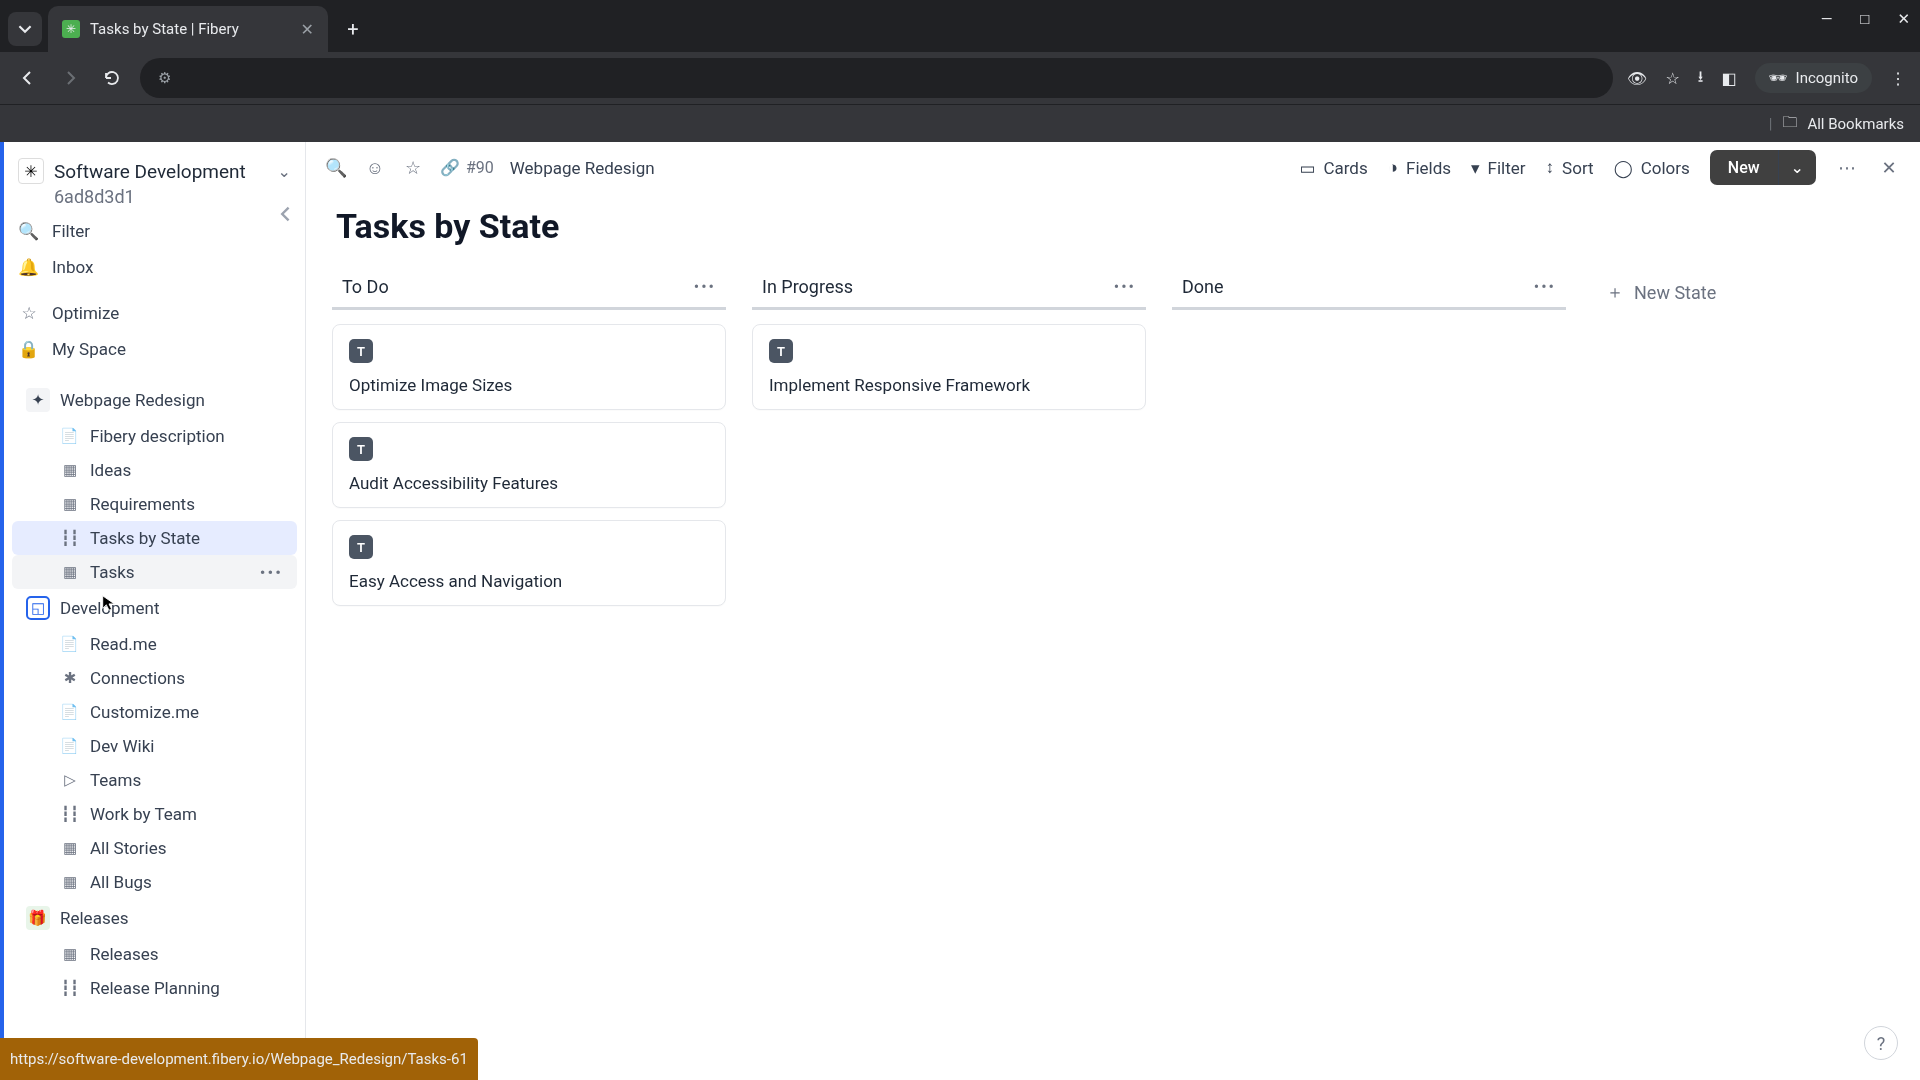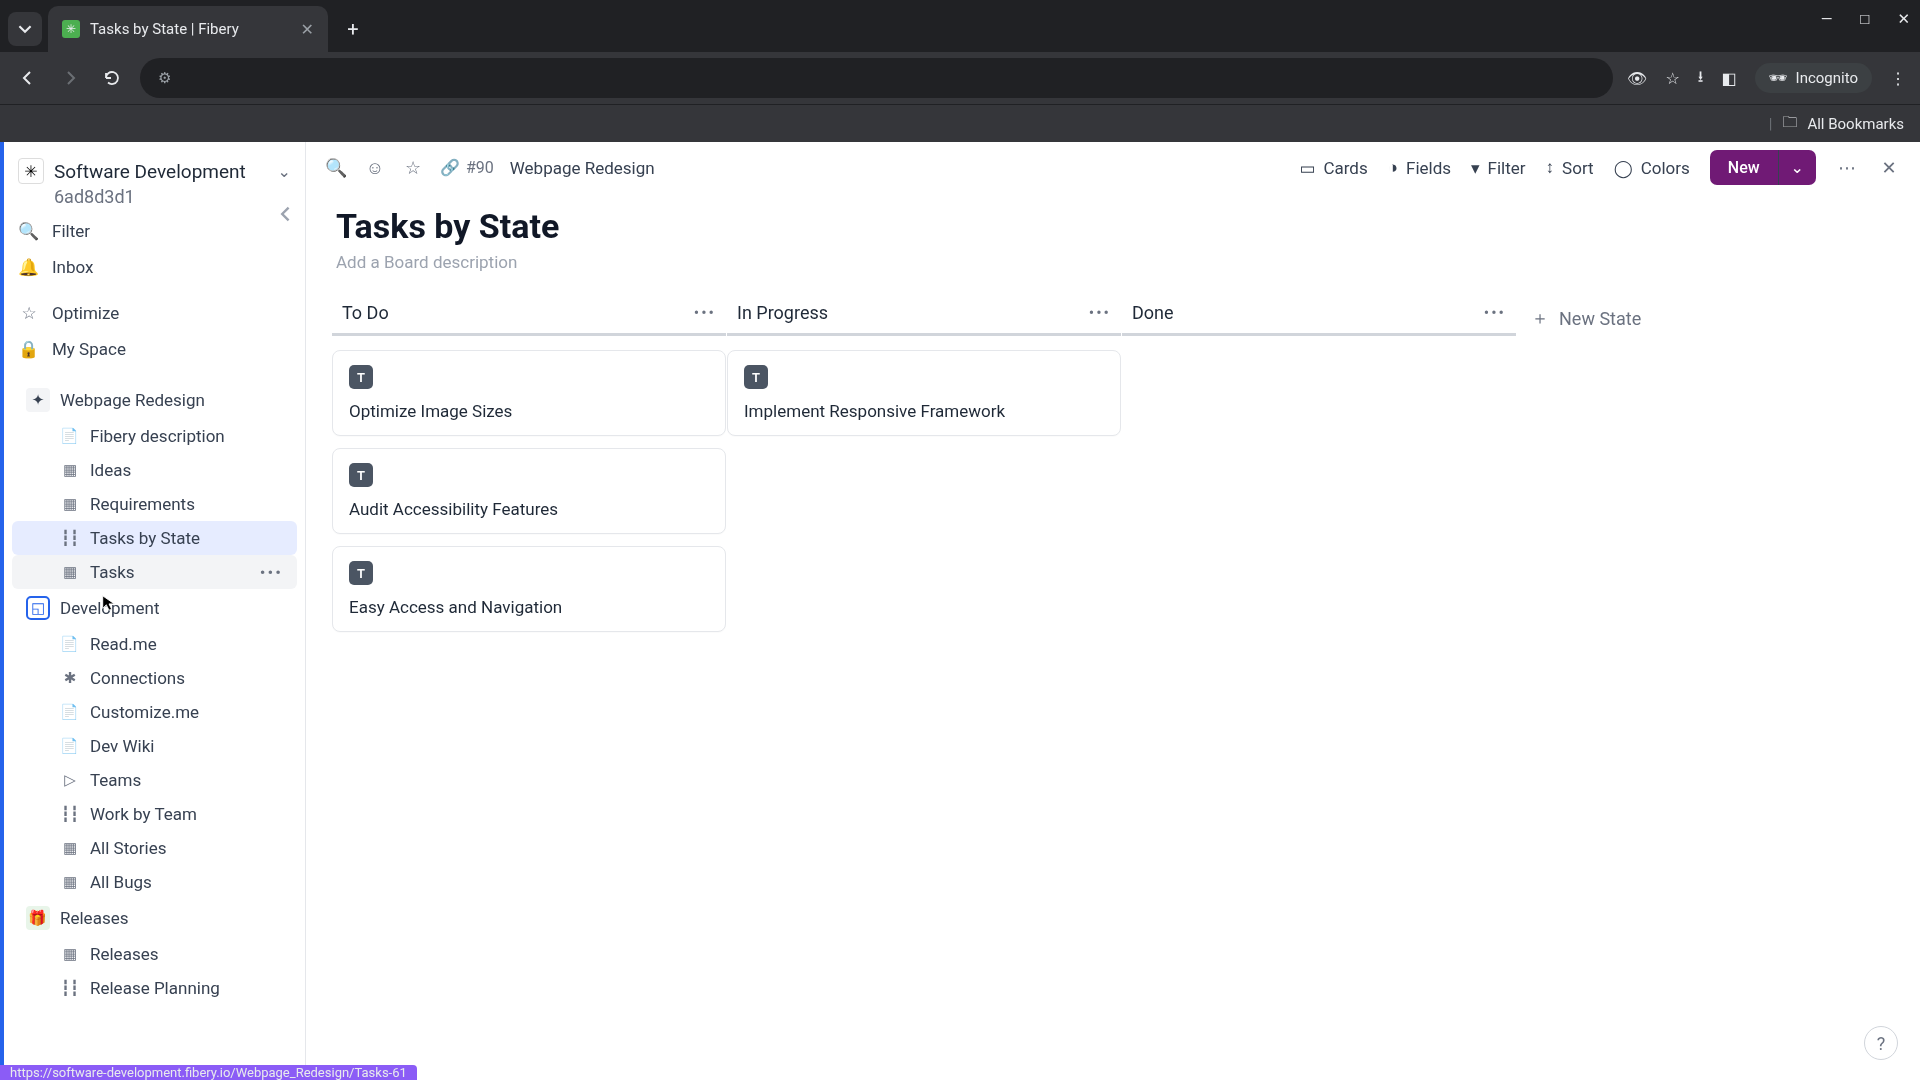--- a/index.html
+++ b/index.html
@@ -54,39 +54,39 @@
 
   
   .main { flex:1; display:flex; flex-direction:column; }
   .view-toolbar { height:52px; display:flex; align-items:center; padding:0 20px; gap:18px; border-bottom:1px solid transparent;}
   .vt-left { display:flex; align-items:center; gap:16px; color:#6b7280;}
   .vt-icon { width:22px; height:22px; display:flex; align-items:center; justify-content:center; font-size:18px; color:#6b7280; cursor:pointer;}
   .crumb-link { display:flex; align-items:center; gap:6px; font-size:16px; color:#6b7280;}
   .crumb-title { font-size:17px; color:#374151; }
   .vt-right { margin-left:auto; display:flex; align-items:center; gap:20px; }
   .vt-btn { display:flex; align-items:center; gap:8px; font-size:17px; color:#374151; cursor:pointer;}
-  .new-btn { background:#701a75; color:#fff; border-radius:7px; display:flex; align-items:center;}
+  .new-btn { background:#404040; color:#fff; border-radius:7px; display:flex; align-items:center;}
   .new-btn .lbl { padding:8px 18px; font-size:16px; font-weight:500;}
   .new-btn .drop { padding:8px 12px; border-left:1px solid #374151;}
 
   .page-header { padding:12px 30px 6px 30px; }
   .page-title { font-size:34px; font-weight:700; color:#111827; }
   .page-desc { font-size:17px; color:#9ca3af; margin-top:6px; }
 
-  .board { display:flex; gap:1px; padding:18px 26px; align-items:flex-start;}
+  .board { display:flex; gap:26px; padding:18px 26px; align-items:flex-start;}
   .column { width:394px; }
   .col-header { display:flex; align-items:center; padding:6px 10px 10px 10px; border-bottom:3px solid #d1d5db; margin-bottom:14px;}
   .col-title { font-size:18px; color:#1f2937; }
   .col-more { margin-left:auto; color:#6b7280; letter-spacing:2px; font-size:16px;}
   .card { background:#fff; border:1px solid #e5e7eb; border-radius:8px; padding:14px 16px; margin-bottom:12px; box-shadow:0 1px 1px rgba(0,0,0,0.02);}
   .card-badge { width:24px; height:24px; background:#4b5563; color:#fff; border-radius:5px; font-size:13px; font-weight:600; display:flex; align-items:center; justify-content:center; margin-bottom:12px;}
   .card-title { font-size:17px; color:#1f2937; }
   .new-state { display:flex; align-items:center; gap:10px; padding:8px 14px; color:#6b7280; font-size:18px; cursor:pointer; margin-top:2px;}
 
-  .status-bar { position:absolute; bottom:0; left:0; background:#8b5cf6; color:#e8eaed; font-size:13px; padding:0 10px; border-top-right-radius:4px;}
+  .status-bar { position:absolute; bottom:0; left:0; background:#a16207; color:#e8eaed; font-size:15px; padding:12px 10px; border-top-right-radius:4px;}
   .help-fab { position:absolute; bottom:20px; right:22px; width:34px; height:34px; border:1px solid #d1d5db; border-radius:50%; display:flex; align-items:center; justify-content:center; color:#6b7280; font-size:18px; background:#fff;}
 
   .cursor { position:absolute; width:18px; height:18px; pointer-events:none; }
 
   svg { display:block; }
 </style>
 </head>
 <body>
 
 <div class="browser-chrome">
@@ -298,21 +298,20 @@
           <span class="lbl">New</span>
           <span class="drop">⌄</span>
         </div>
         <span class="vt-icon">⋯</span>
         <span class="vt-icon">✕</span>
       </div>
     </div>
 
     <div class="page-header">
       <div class="page-title">Tasks by State</div>
-      <div class="page-desc">Add a Board description</div>
     </div>
 
     <div class="board" id="board">
         <div class="column">
           <div class="col-header">
             <span class="col-title">To Do</span>
             <span class="col-more">•••</span>
           </div>
           <div class="card">
             <div class="card-badge">T</div>

